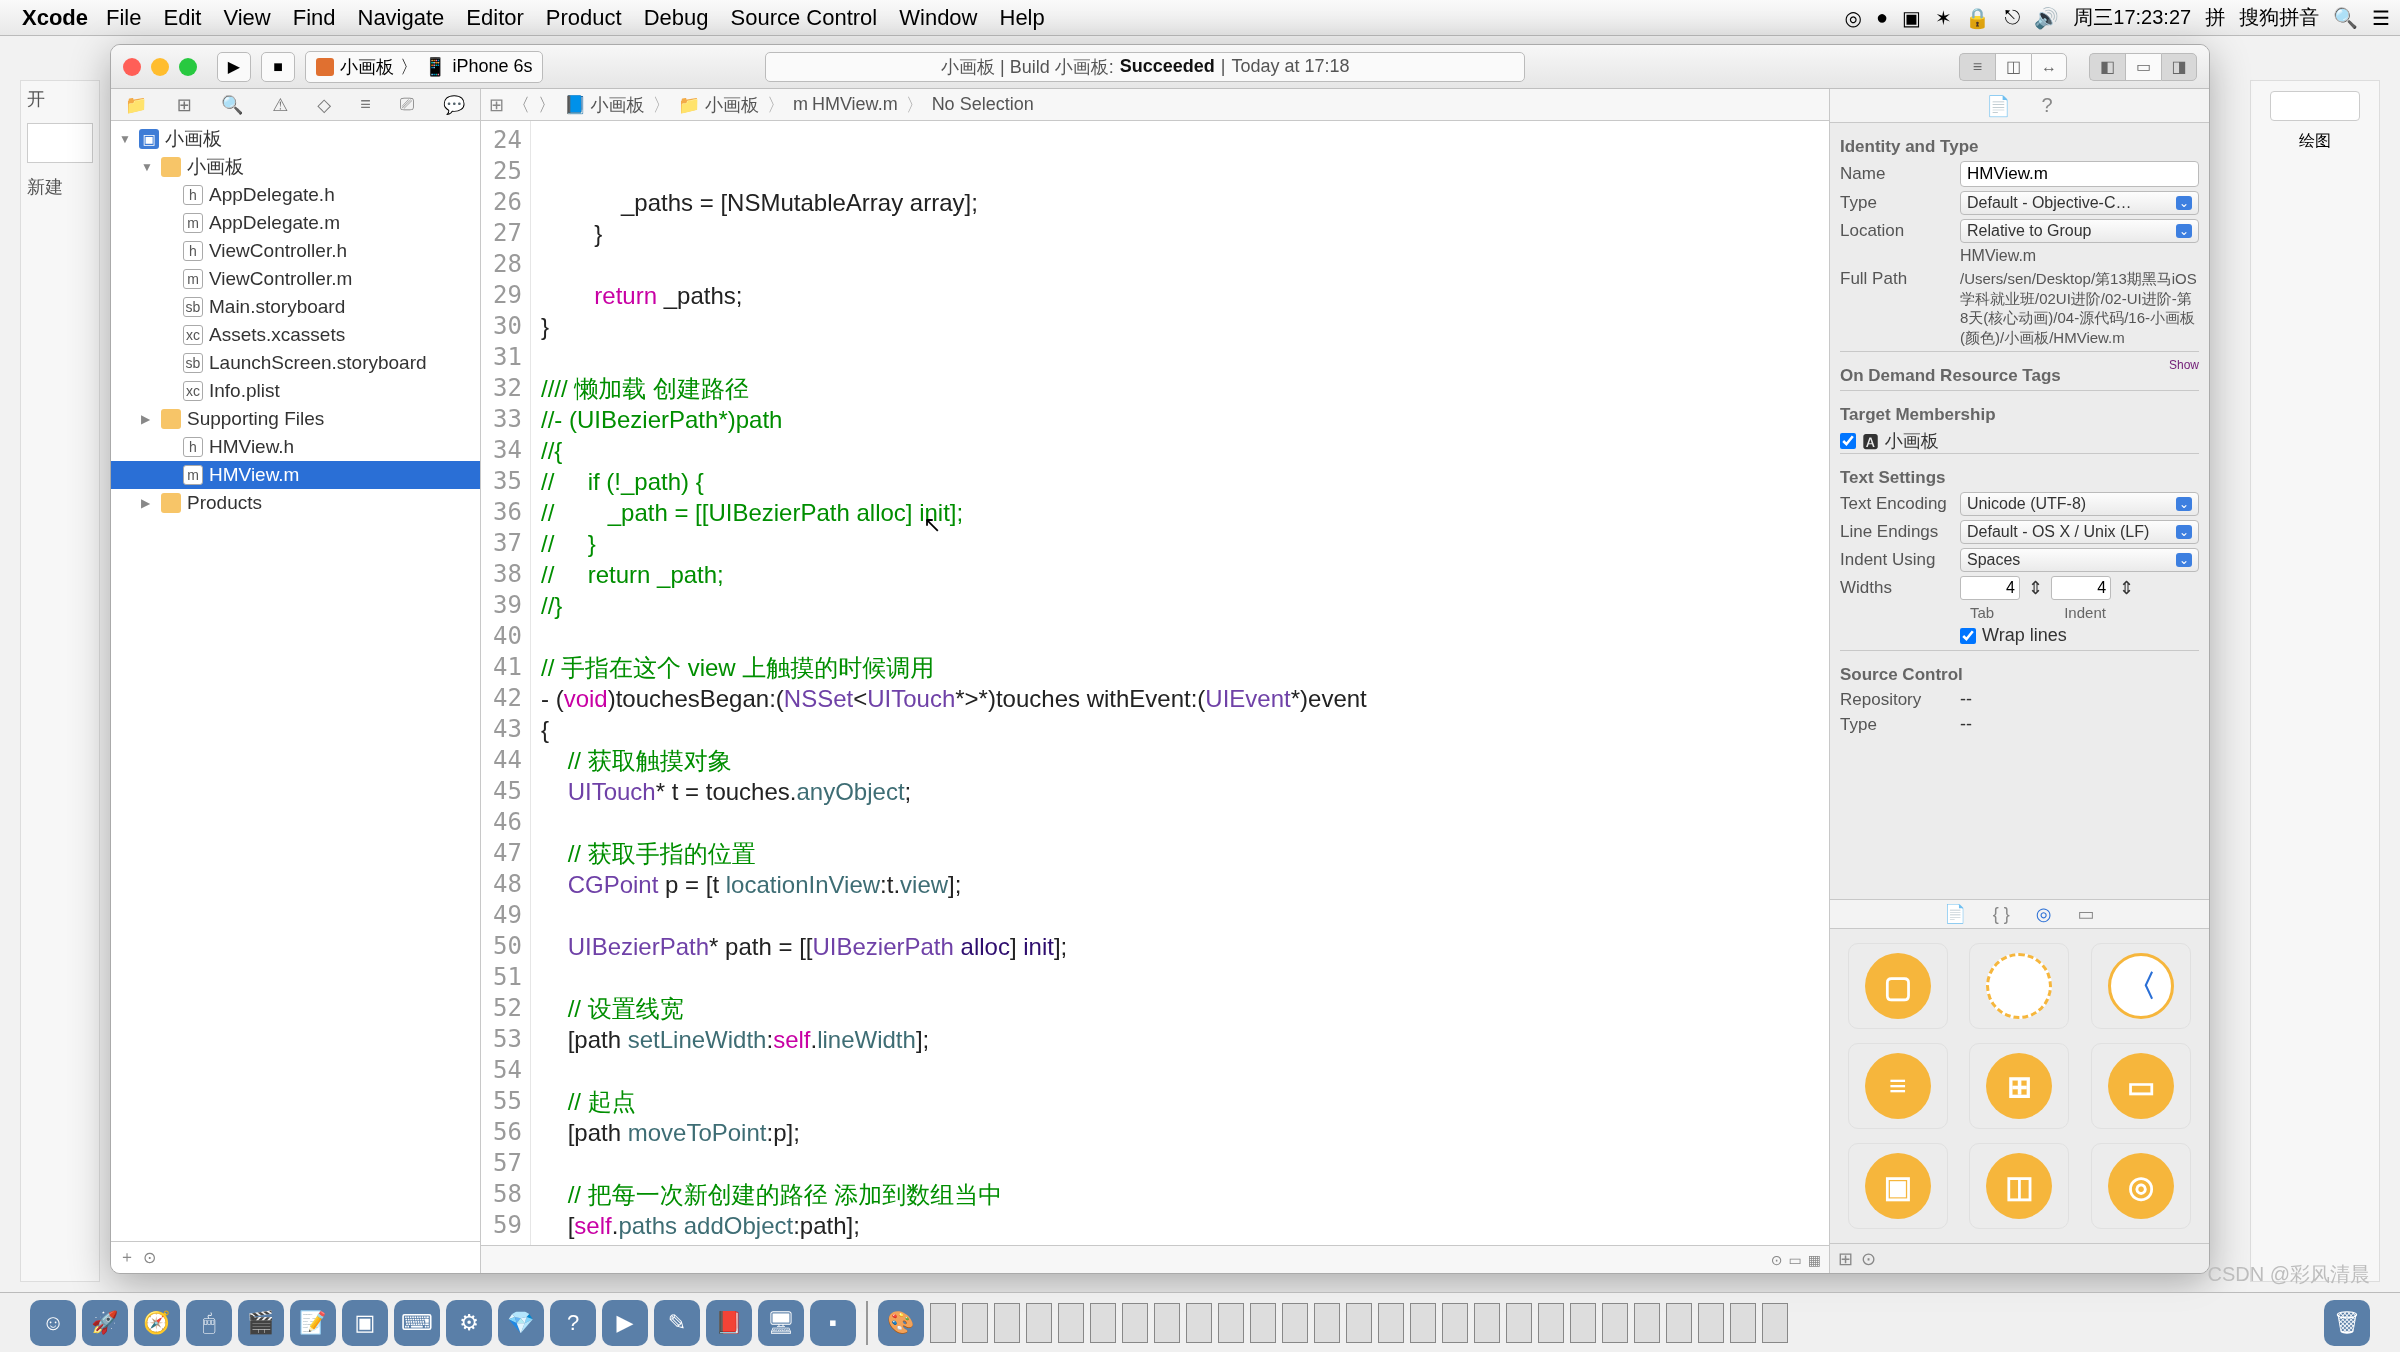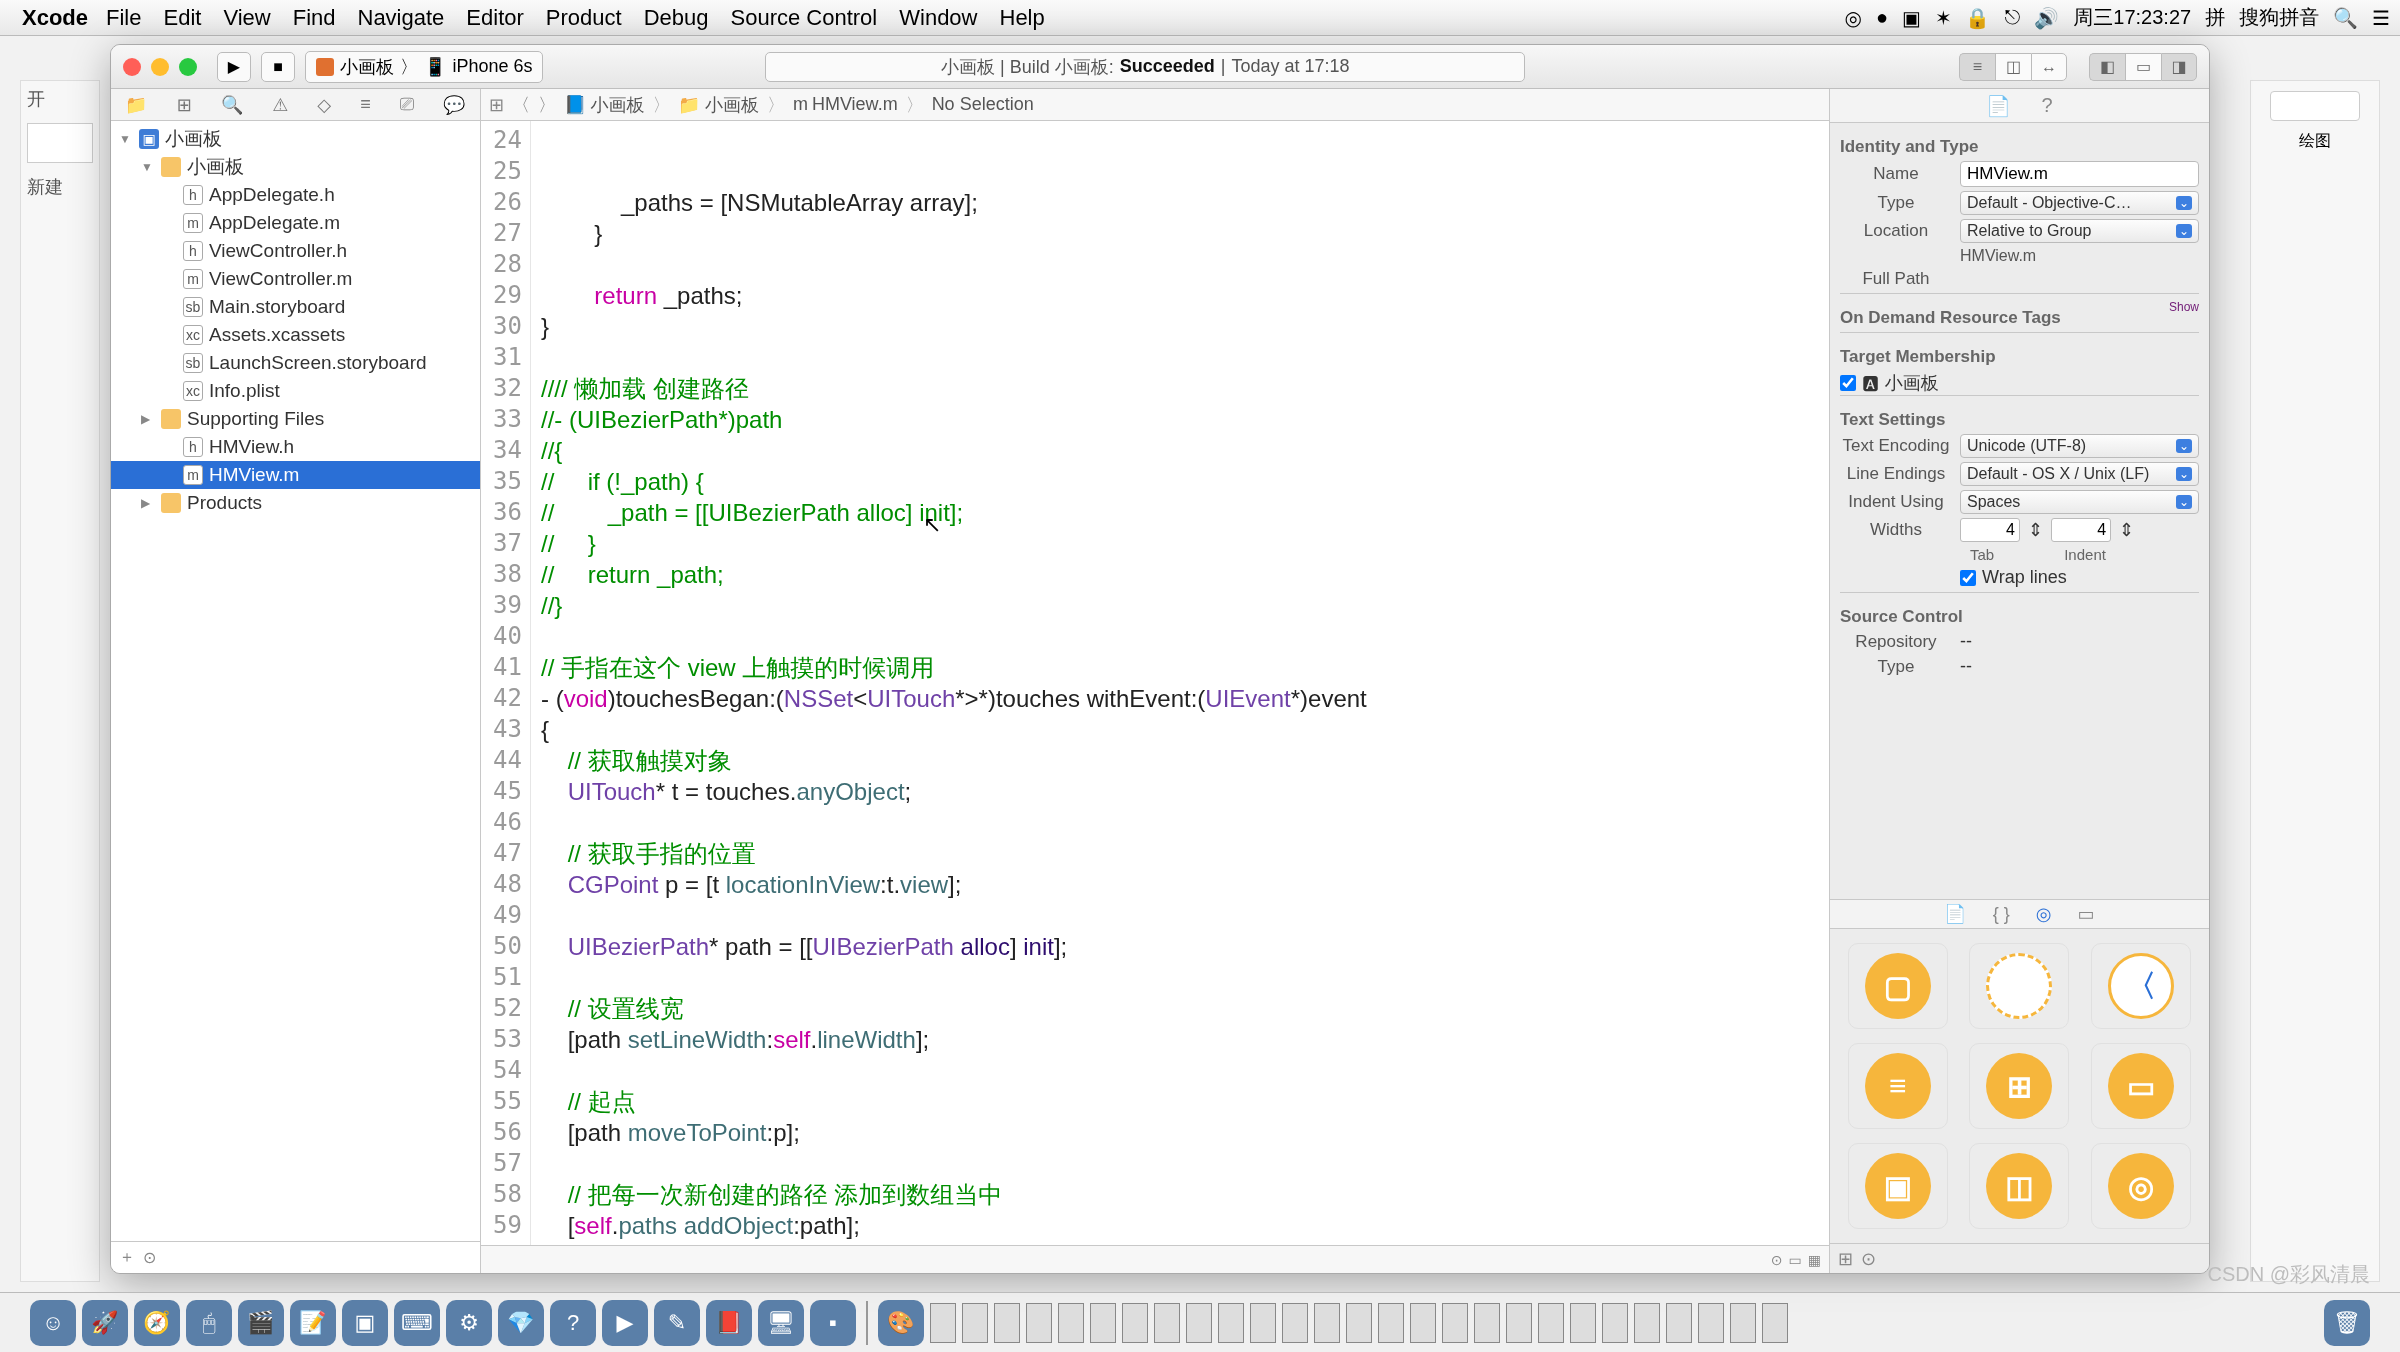--- a/index.html
+++ b/index.html
@@ -82,21 +82,21 @@
   .ed-foot { height:28px; border-top:1px solid #c8c8c8; background:#f7f7f7; display:flex; align-items:center; justify-content:flex-end; padding:0 8px; gap:6px; color:#888; font-size:14px;}
 
   
   .inspector { width:380px; background:#ececec; border-left:1px solid #c8c8c8; display:flex; flex-direction:column; font-size:18px; color:#333; }
   .insp-tabs { height:34px; border-bottom:1px solid #c8c8c8; display:flex; align-items:center; justify-content:center; gap:30px; background:#f3f3f3; }
   .insp-tabs span { color:#888; font-size:20px; }
   .insp-tabs span.active { color:#2a6fd6; }
   .insp-body { flex:1; overflow:auto; padding:6px 10px; }
   .insp-section-title { font-weight:bold; color:#666; font-size:17px; margin:8px 0 4px; }
   .field-row { display:flex; align-items:center; margin:4px 0; }
-  .field-row .lbl { width:120px; text-align:center; color:#555; font-size:17px; padding-right:8px; }
+  .field-row .lbl { width:120px; text-align:left; color:#555; font-size:17px; padding-right:8px; }
   .field-row .val { flex:1; }
   .txtfield { border:1px solid #bbb; background:#fff; border-radius:4px; padding:2px 6px; font-size:17px; width:100%; }
   .select { border:1px solid #bbb; background:linear-gradient(#fdfdfd,#eaeaea); border-radius:4px; padding:2px 6px; font-size:16px; width:100%; display:flex; justify-content:space-between; align-items:center;}
   .select .arr { background:#3d7fe0;color:#fff;border-radius:3px;font-size:12px;padding:0 3px;}
   .fullpath { font-size:15px; color:#555; line-height:1.3; padding-left:0; }
   .chk { display:flex; align-items:center; gap:6px; }
   .chk input { width:16px;height:16px; }
   .insp-sub { border-top:1px solid #c8c8c8; padding-top:6px; }
   .widths { display:flex; align-items:center; gap:8px; }
   .numbox { width:60px; border:1px solid #bbb; background:#fff; text-align:right; padding:2px 4px; font-size:16px; border-radius:3px;}
@@ -430,20 +430,21 @@
                 <span class="arr">⌄</span>
               </div>
             </div>
         </div>
         <div class="field-row">
             <div class="lbl"></div>
             <div class="val" style="font-size:16px;color:#555">HMView.m</div>
           </div>
         <div class="field-row" style="align-items:flex-start">
           <div class="lbl">Full Path</div>
+          <div class="val fullpath">/Users/sen/Desktop/第13期黑马iOS学科就业班/02UI进阶/02-UI进阶-第8天(核心动画)/04-源代码/16-小画板(颜色)/小画板/HMView.m</div>
         </div>
 
         <div class="insp-sub">
           <div style="display:flex;justify-content:space-between">
             <span class="insp-section-title">On Demand Resource Tags</span>
             <span style="color:#701a75;font-size:12px">Show</span>
           </div>
         </div>
 
         <div class="insp-sub">

